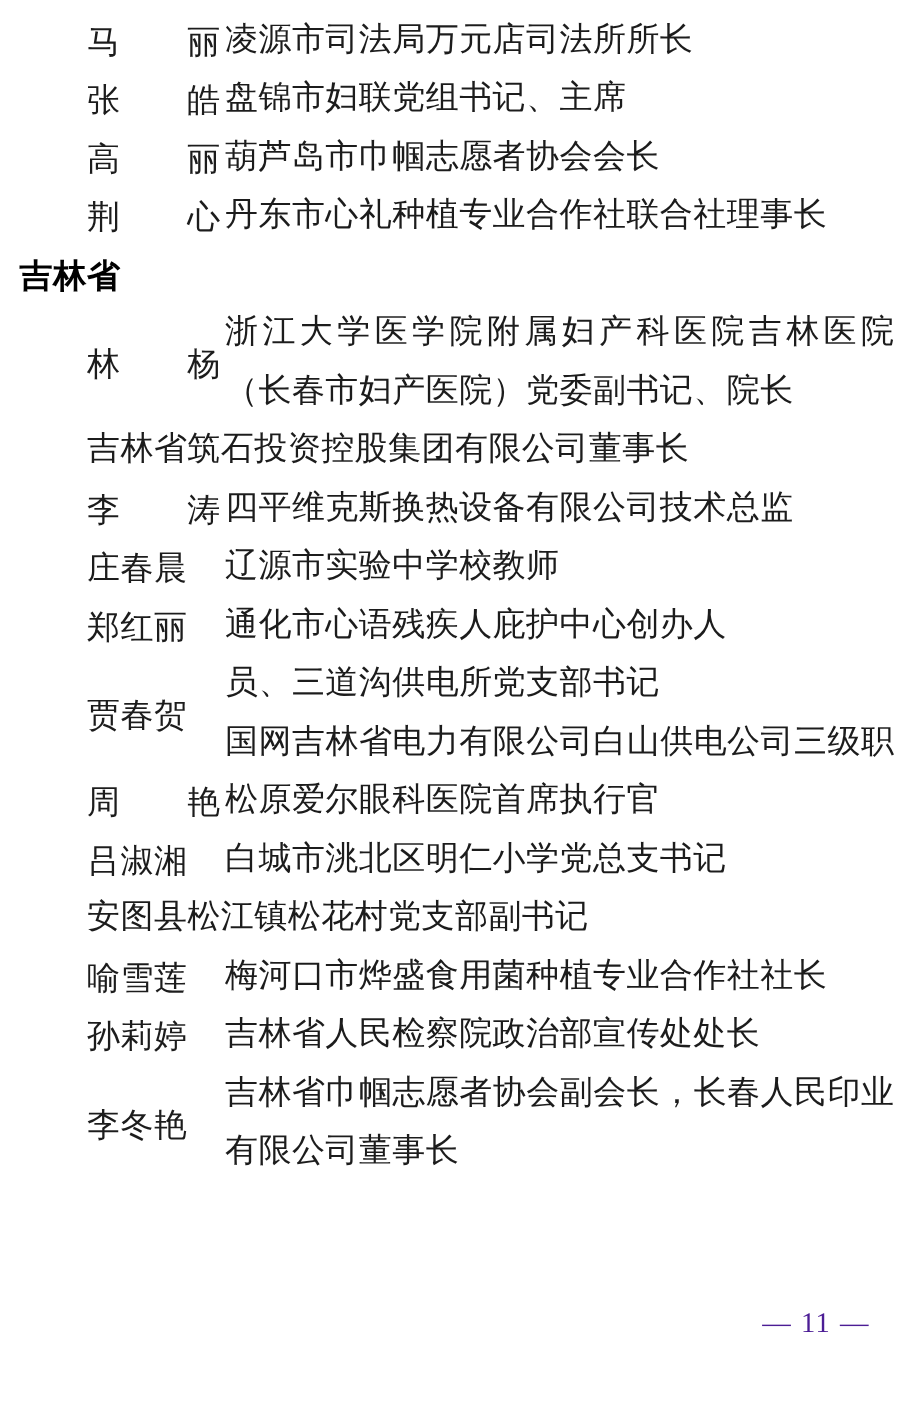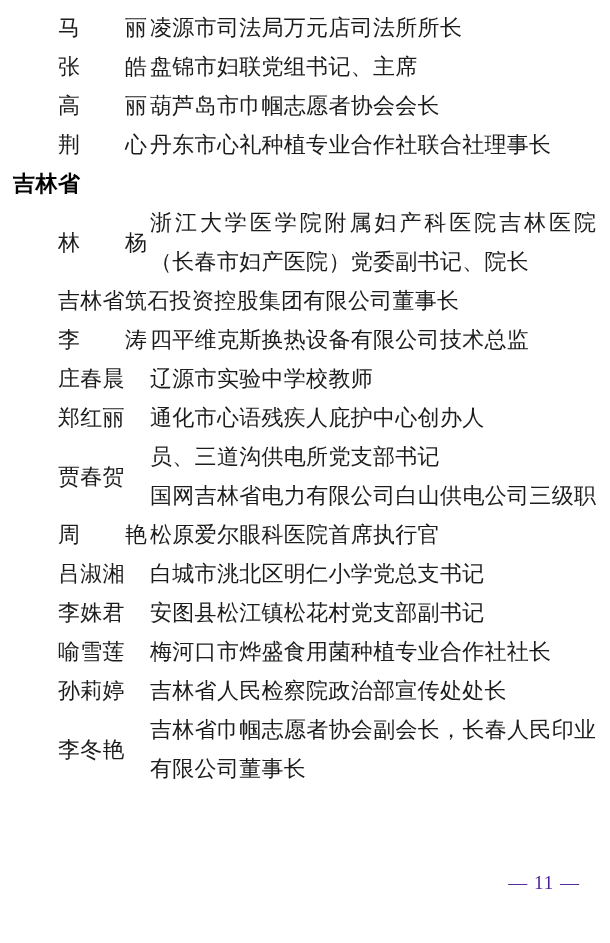--- a/index.html
+++ b/index.html
@@ -30,20 +30,21 @@
     width: 92px;
     white-space: nowrap;
     letter-spacing: 0.3px;
   }
   .title {
     width: 446px;
   }
   .line {
     white-space: nowrap;
     letter-spacing: 0.3px;
+    font-family: Liberation Mono, monospace;
   }
   .line.fill {
     white-space: normal;
     letter-spacing: 0;
     text-align: justify;
     text-align-last: justify;
     width: 446px;
   }
   .section-header {
     font-family: Liberation Serif, serif;
@@ -151,21 +152,20 @@
   </div>
 
   <div class="entry">
     <div class="name">吕淑湘</div>
     <div class="title">
       <div class="line">白城市洮北区明仁小学党总支书记</div>
     </div>
   </div>
 
   <div class="entry">
-    <div class="name">李姝君</div>
     <div class="title">
       <div class="line">安图县松江镇松花村党支部副书记</div>
     </div>
   </div>
 
   <div class="entry">
     <div class="name">喻雪莲</div>
     <div class="title">
       <div class="line">梅河口市烨盛食用菌种植专业合作社社长</div>
     </div>

